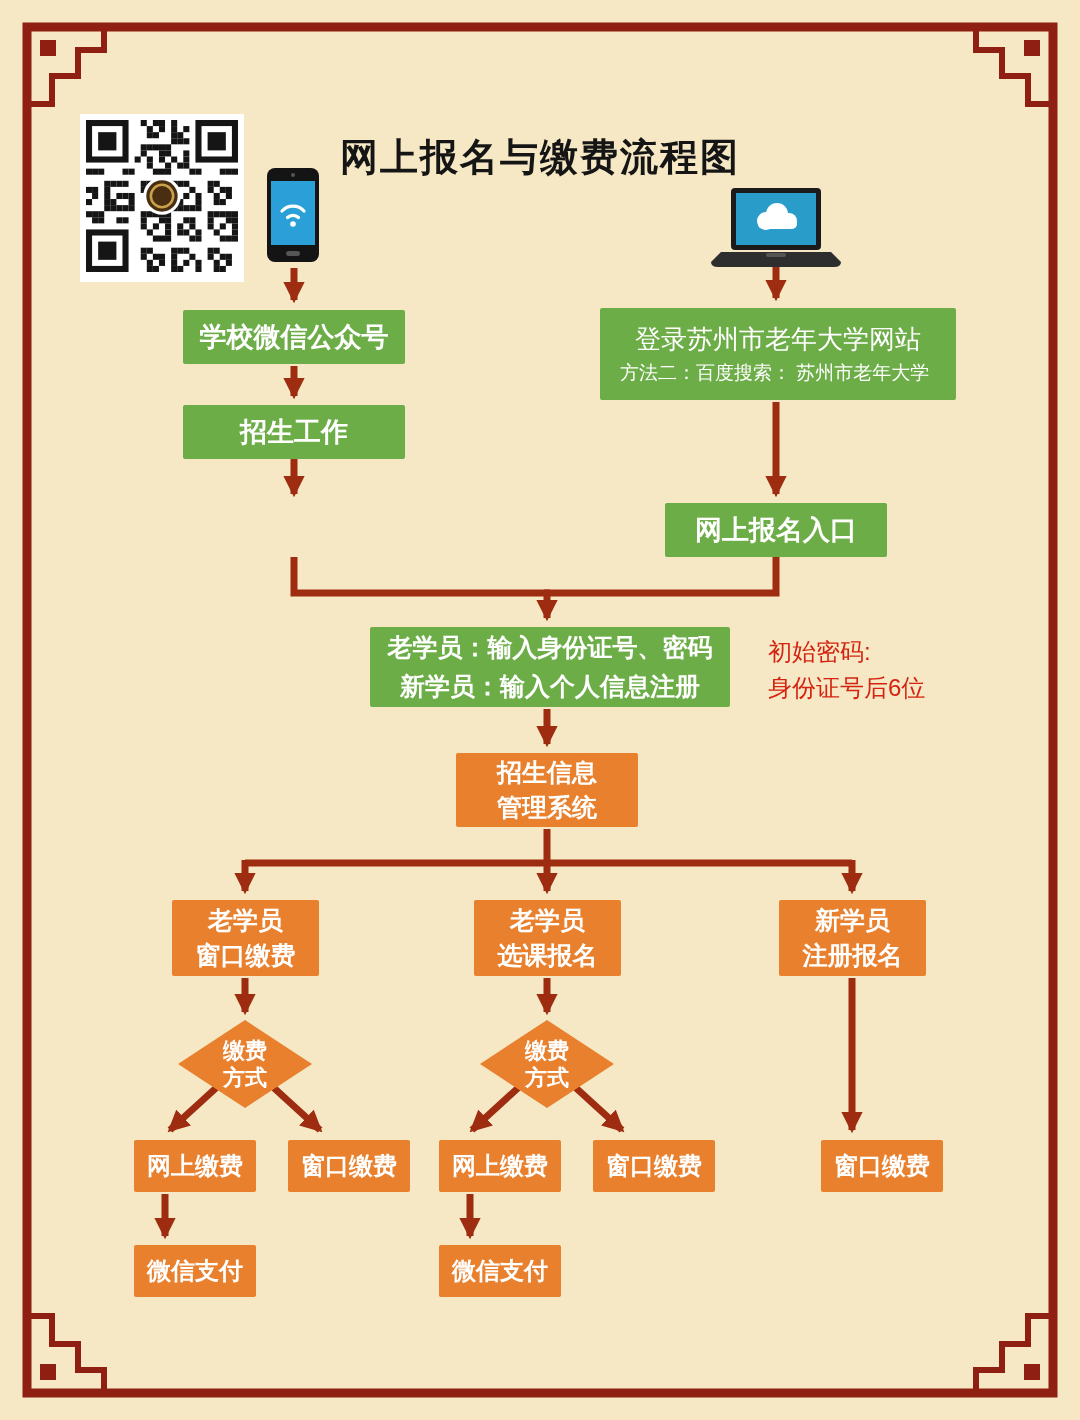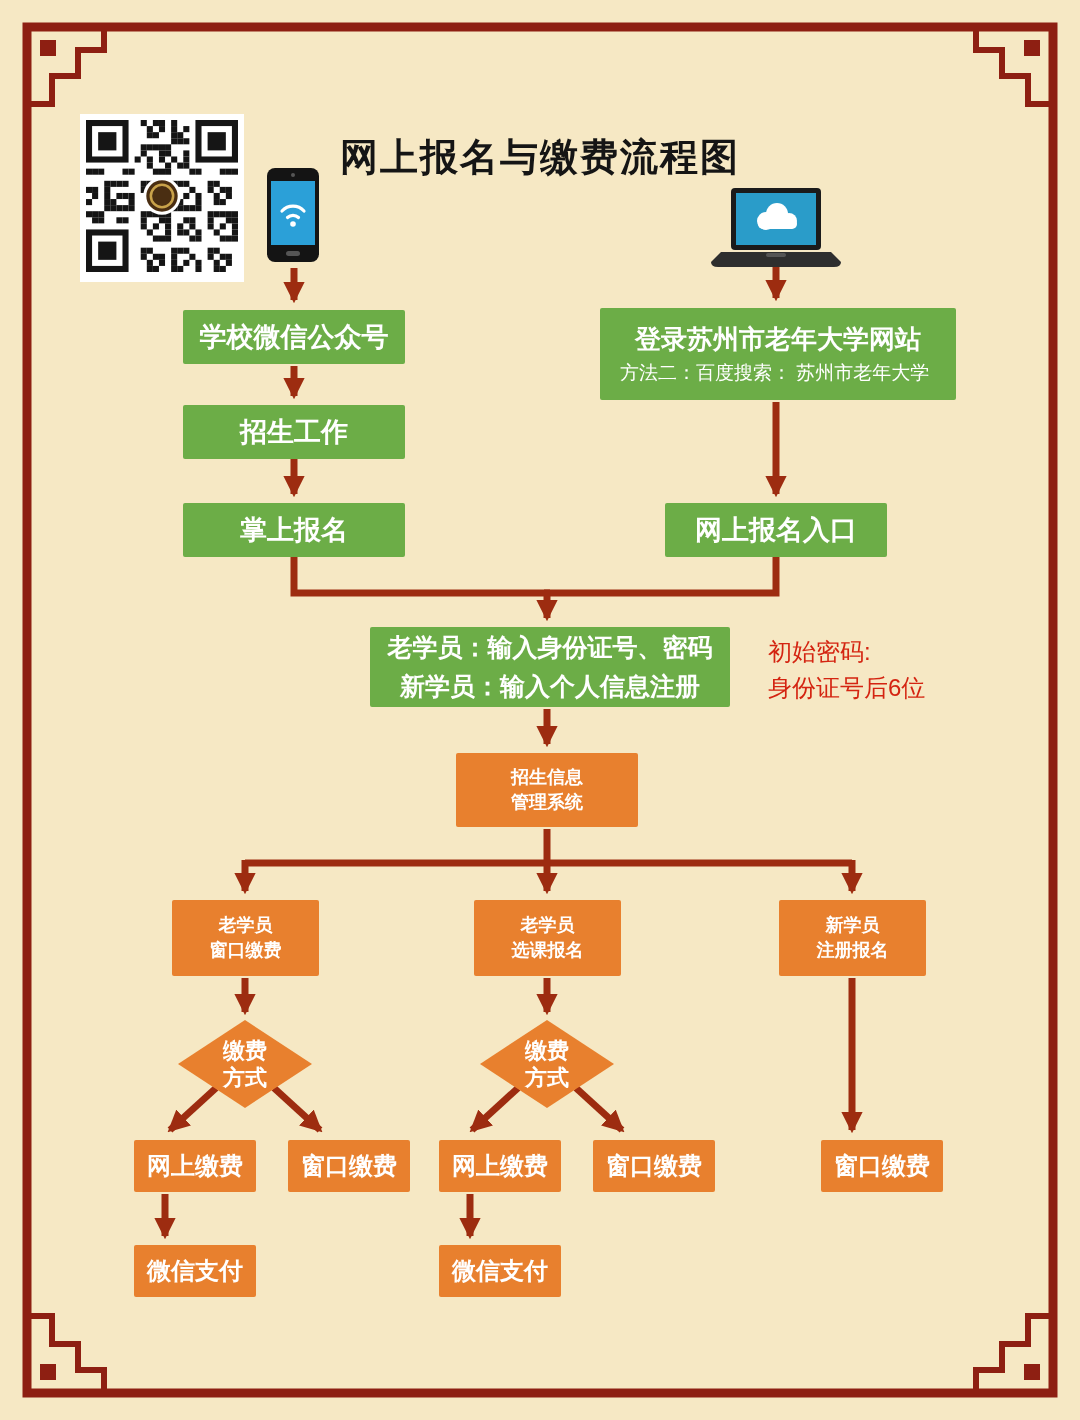--- a/index.html
+++ b/index.html
@@ -11,22 +11,22 @@
   .title { position:absolute; top:90px; left:0; width:100%; text-align:center;
            font-size:38px; font-weight:bold; color:var(--color-title-text,#151515);
            letter-spacing:2px; z-index:2;margin-top:42px; }
   .node { position:absolute; display:flex; flex-direction:column; align-items:center;
           justify-content:center; color:var(--color-box-text,#fff); font-weight:bold;
           text-align:center; z-index:2; border-radius:2px; }
   .green  { background:var(--color-green,#6cad47); }
   .orange { background:var(--color-orange,#e8802e); }
   .fs27 { font-size:27px; }
   .fs24 { font-size:24px;margin-left:30px; }
-  .two  { font-size:18px; line-height:1.4;font-family:Liberation Serif, serif; }
-  .b4title { font-size:26px; font-weight:bold; width:100%; text-align:center; }
+  .two  { font-size:25px; line-height:1.4;font-family:Liberation Serif, serif; }
+  .b4title { font-size:26px; font-weight:normal; width:100%; text-align:center; }
   .b4line  { font-size:19px; font-weight:normal; width:100%; text-align:left;
              padding-left:12px; margin-top:3px; }
   .loginbox { font-size:25px; line-height:1.55; }
   .pwnote { position:absolute; left:768px; top:634px; z-index:2;
             color:var(--color-note,#d42411); font-weight:normal; font-size:24px; line-height:1.5; }
   .diamond { position:absolute; width:134px; height:88px;
              background:var(--color-orange,#e8802e);
              clip-path:polygon(50% 0,100% 50%,50% 100%,0 50%);
              display:flex; flex-direction:column; align-items:center; justify-content:center;
              color:#fff; font-weight:bold; font-size:22px; line-height:1.25;
@@ -295,21 +295,20 @@
         <circle cx="79" cy="35" r="8"></circle>
         <rect x="48" y="33" width="39" height="10" rx="5"></rect>
       </g>
       <path d="M11,66 H121 L131,76 Q131,81 124,81 H8 Q1,81 1,76 Z" fill="#2e2e2e"></path>
       <rect x="56" y="67" width="20" height="4" rx="2" fill="#555"></rect>
     </svg>
   </div>
 
   <div class="node green fs27" style="left:183px;top:310px;width:222px;height:54px">学校微信公众号</div>
   <div class="node green fs27" style="left:183px;top:405px;width:222px;height:54px">招生工作</div>
-  <div class="node green fs27" style="left:183px;top:503px;width:222px;height:54px">掌上报名</div>
 
   <div class="node green" style="left:600px;top:308px;width:356px;height:92px;padding:5px 8px">
     <div class="b4title">登录苏州市老年大学网站</div>
     <div class="b4line">方法二：百度搜索： 苏州市老年大学</div>
   </div>
   <div class="node green fs27" style="left:665px;top:503px;width:222px;height:54px">网上报名入口</div>
 
   <div class="node green loginbox" style="left:370px;top:627px;width:360px;height:80px">
     <div>老学员：输入身份证号、密码</div>
     <div>新学员：输入个人信息注册</div>

